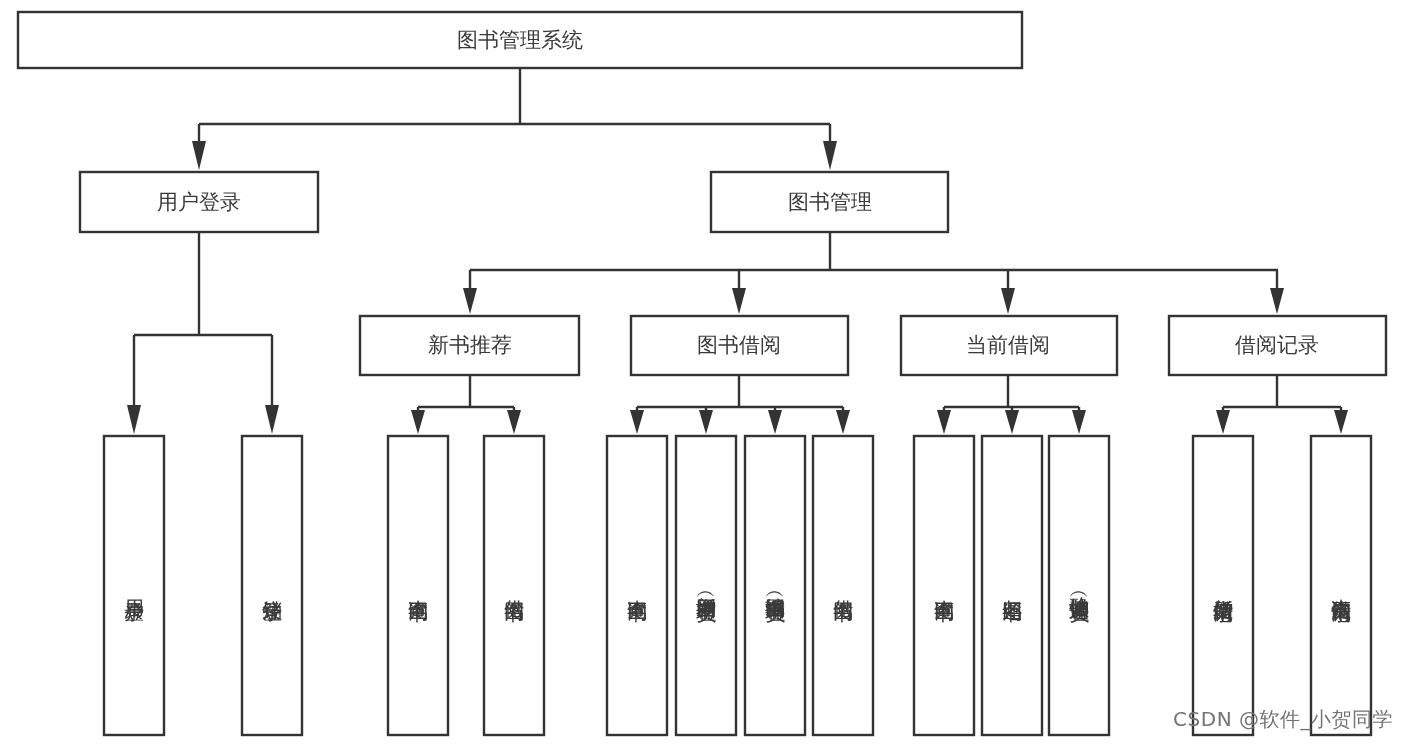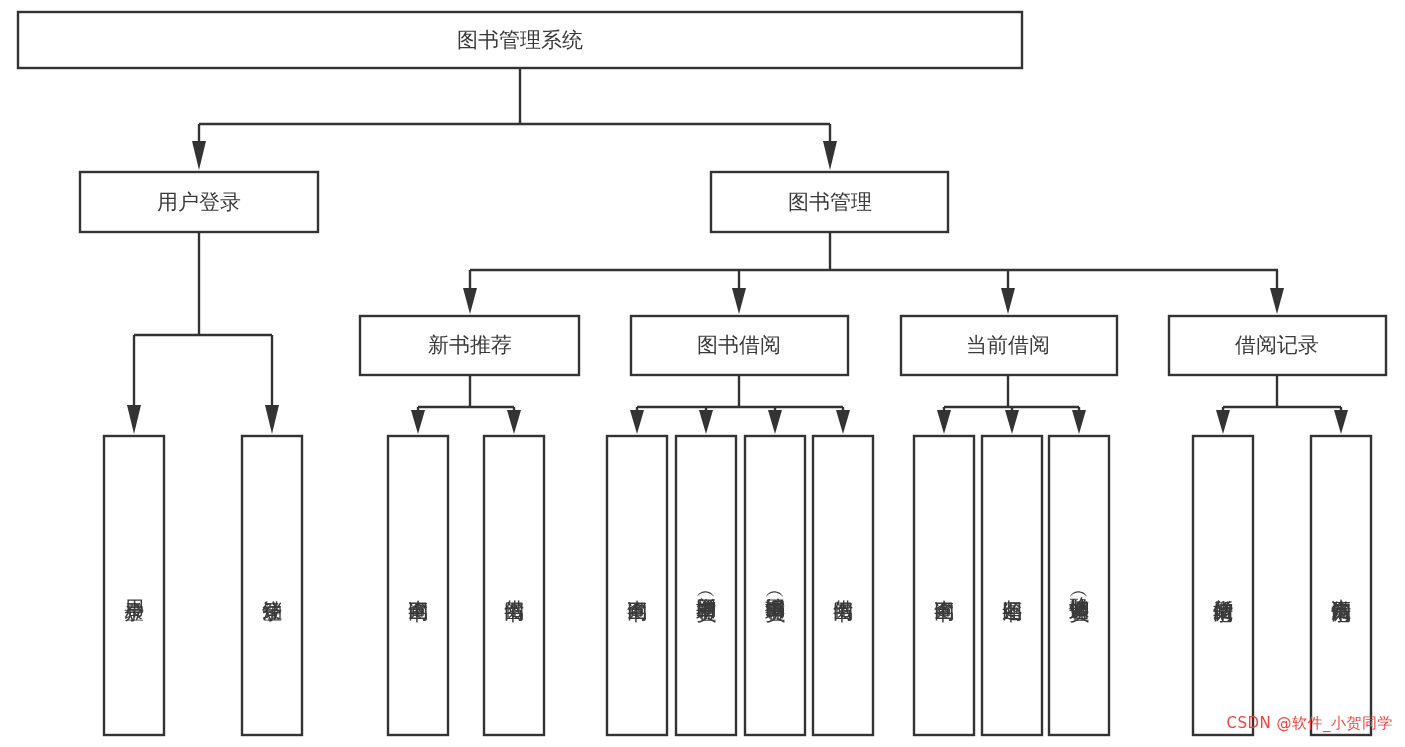--- a/index.html
+++ b/index.html
@@ -60,22 +60,22 @@
     color: #3a3a3a;
     letter-spacing: 1px;
     pointer-events: none;
     white-space: nowrap;
   }
   .watermark {
     position: absolute;
     right: 12px;
     bottom: 6px;
     font-family: "DejaVu Sans", "Liberation Sans", sans-serif;
-    font-size: 15px;
-    color: #ef4444;
+    font-size: 20px;
+    color: #737373;
     letter-spacing: 0.5px;
     user-select: none;
   }
 </style>
 </head>
 <body>
 
 <div id="diagram-root">
 
   <svg class="diagram-canvas" viewBox="0 0 1405 747">

